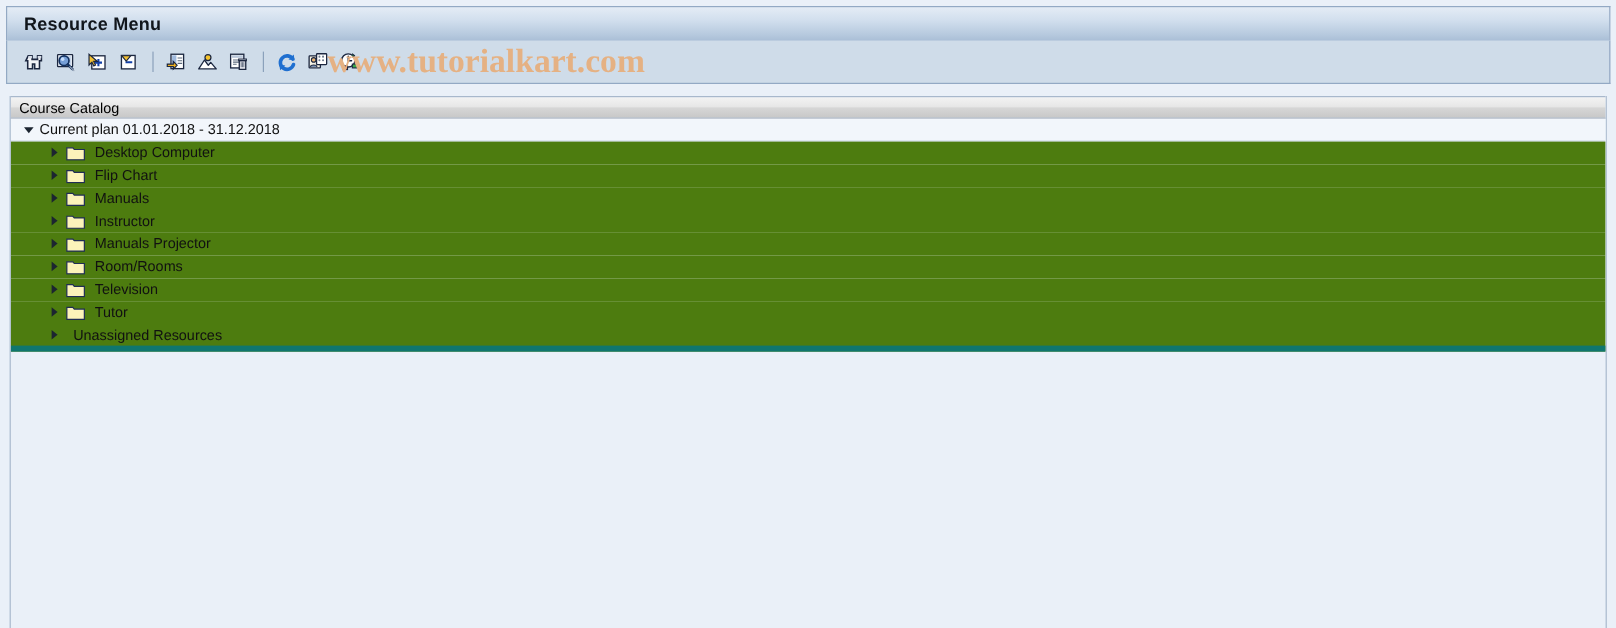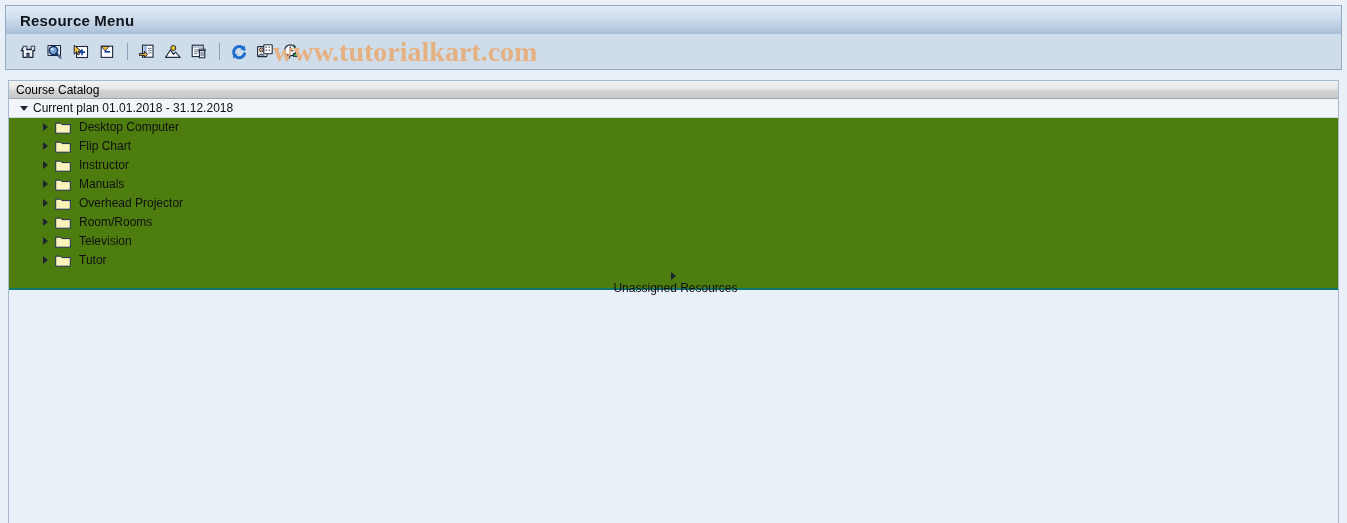--- a/index.html
+++ b/index.html
@@ -134,22 +134,21 @@
     border-bottom: 1px solid transparent;
   }
   .tree-row.root {
     background: #f2f6fb;
     border-bottom: 1px solid #cfd9e5;
   }
   .tree-row.child {
     background: #4d7c0f;
   }
   .tree-row.last-child {
-    border-bottom: 2px solid #0f766e;
-    flex-direction: column;
+    border-bottom: 5px solid #0f766e;
   }
   .tw-arrow {
     width: 11px; height: 11px;
     flex: none;
     display: flex;
     align-items: center;
     justify-content: center;
   }
   .arrow-right {
     width: 0; height: 0;
@@ -342,47 +341,47 @@
       <div class="tree-row child">
         <span class="indent-child"></span>
         <span class="tw-arrow">
             <i class="arrow-right"></i>
           </span>
         <span class="folder-ico">
           <svg width="16" height="13" viewBox="0 0 16 13">
               <path d="M0.7 2.2 h5.0 l1.2 1.4 h8.4 v8.6 h-14.6 z" fill="#fcf3ba" stroke="#1f2d55" stroke-width="1"></path>
             </svg>
         </span>
+        <span class="row-label">Manuals</span>
+      </div>
+
+      <div class="tree-row child">
+        <span class="indent-child"></span>
+        <span class="tw-arrow">
+            <i class="arrow-right"></i>
+          </span>
+        <span class="folder-ico">
+          <svg width="16" height="13" viewBox="0 0 16 13">
+              <path d="M0.7 2.2 h5.0 l1.2 1.4 h8.4 v8.6 h-14.6 z" fill="#fcf3ba" stroke="#1f2d55" stroke-width="1"></path>
+            </svg>
+        </span>
         <span class="row-label">Instructor</span>
       </div>
 
       <div class="tree-row child">
         <span class="indent-child"></span>
         <span class="tw-arrow">
             <i class="arrow-right"></i>
           </span>
         <span class="folder-ico">
           <svg width="16" height="13" viewBox="0 0 16 13">
               <path d="M0.7 2.2 h5.0 l1.2 1.4 h8.4 v8.6 h-14.6 z" fill="#fcf3ba" stroke="#1f2d55" stroke-width="1"></path>
             </svg>
         </span>
-        <span class="row-label">Manuals</span>
-      </div>
-
-      <div class="tree-row child">
-        <span class="indent-child"></span>
-        <span class="tw-arrow">
-            <i class="arrow-right"></i>
-          </span>
-        <span class="folder-ico">
-          <svg width="16" height="13" viewBox="0 0 16 13">
-              <path d="M0.7 2.2 h5.0 l1.2 1.4 h8.4 v8.6 h-14.6 z" fill="#fcf3ba" stroke="#1f2d55" stroke-width="1"></path>
-            </svg>
-        </span>
-        <span class="row-label">Overhead Projector</span>
+        <span class="row-label">Manuals Projector</span>
       </div>
 
       <div class="tree-row child">
         <span class="indent-child"></span>
         <span class="tw-arrow">
             <i class="arrow-right"></i>
           </span>
         <span class="folder-ico">
           <svg width="16" height="13" viewBox="0 0 16 13">
               <path d="M0.7 2.2 h5.0 l1.2 1.4 h8.4 v8.6 h-14.6 z" fill="#fcf3ba" stroke="#1f2d55" stroke-width="1"></path>

